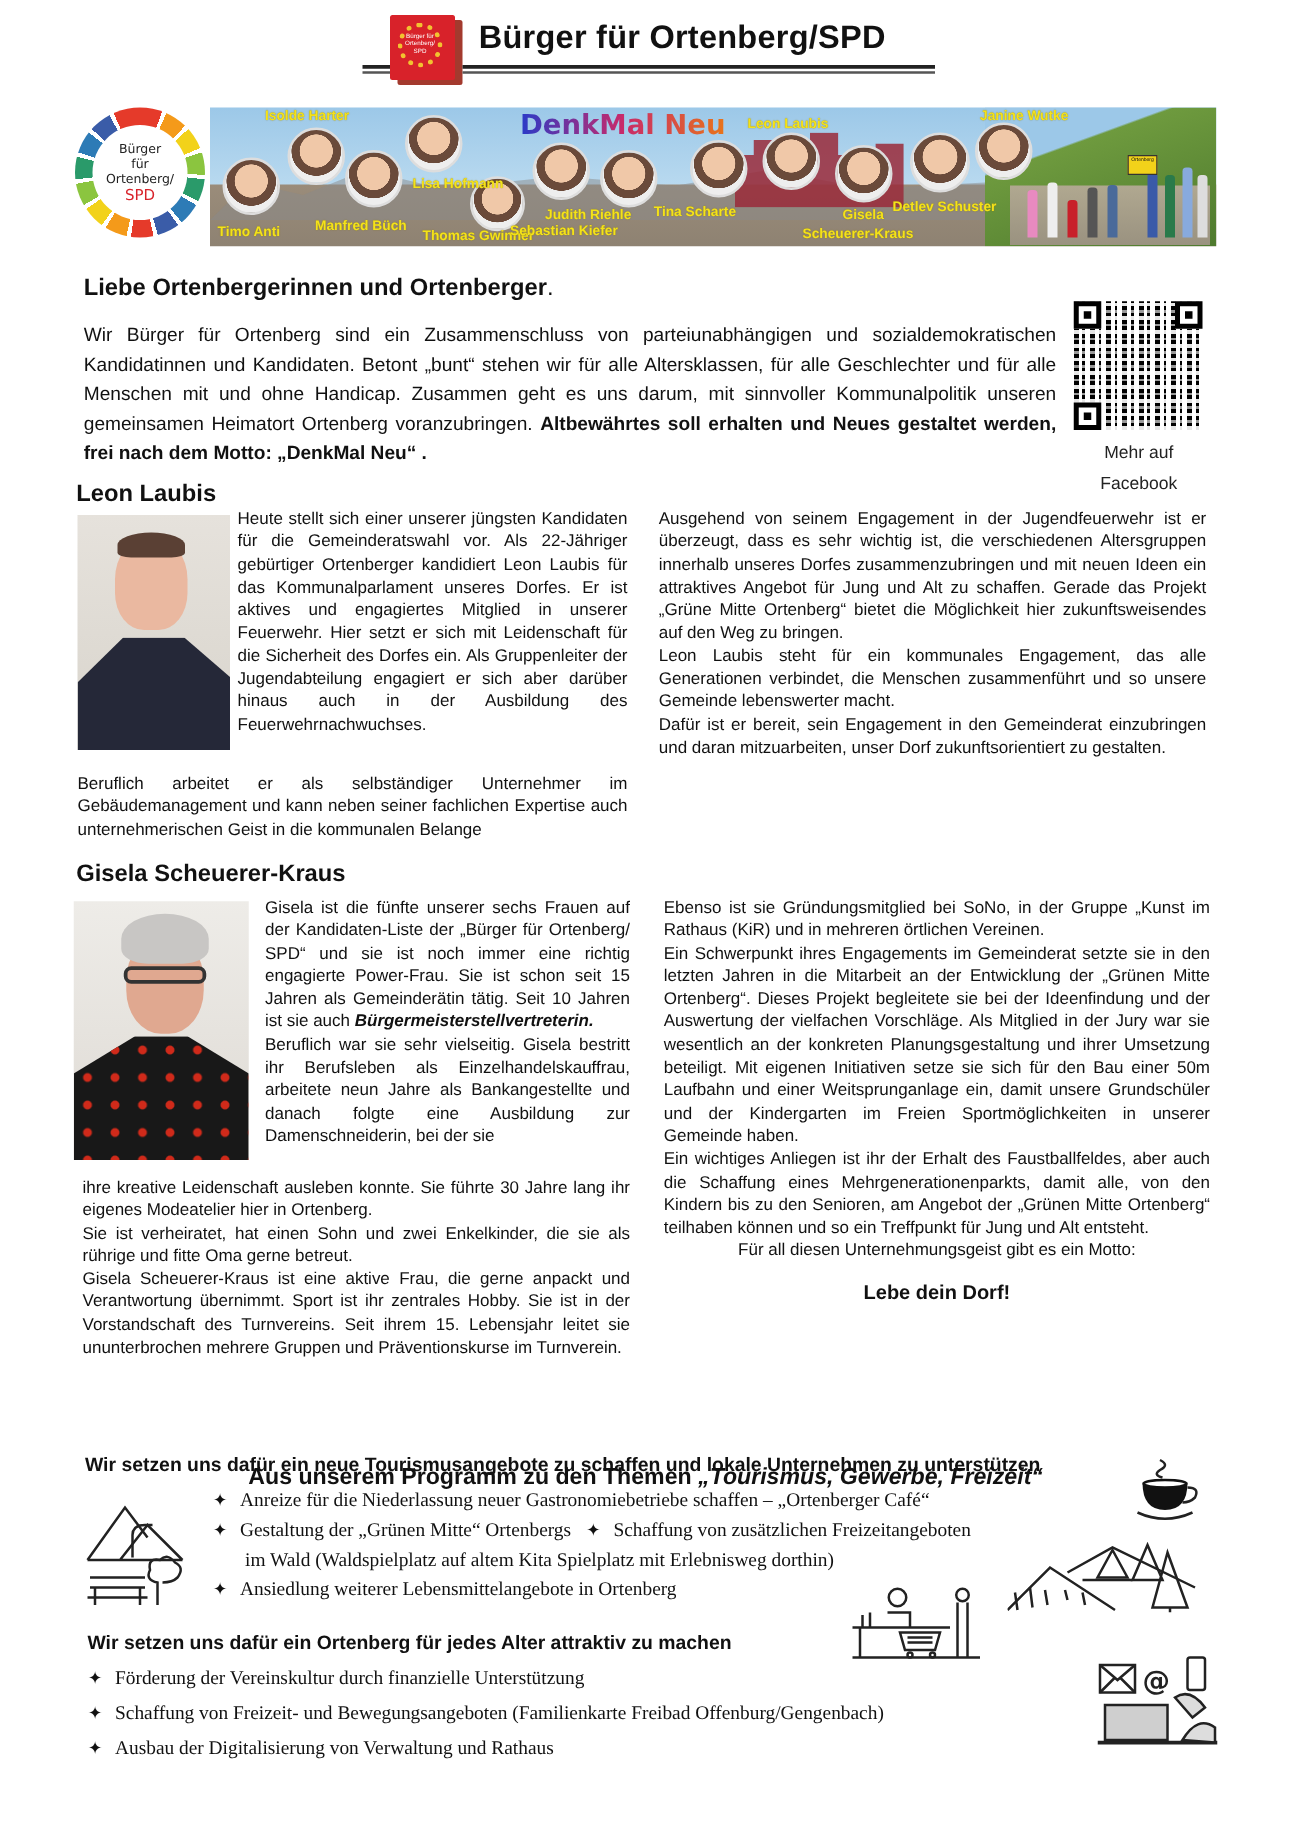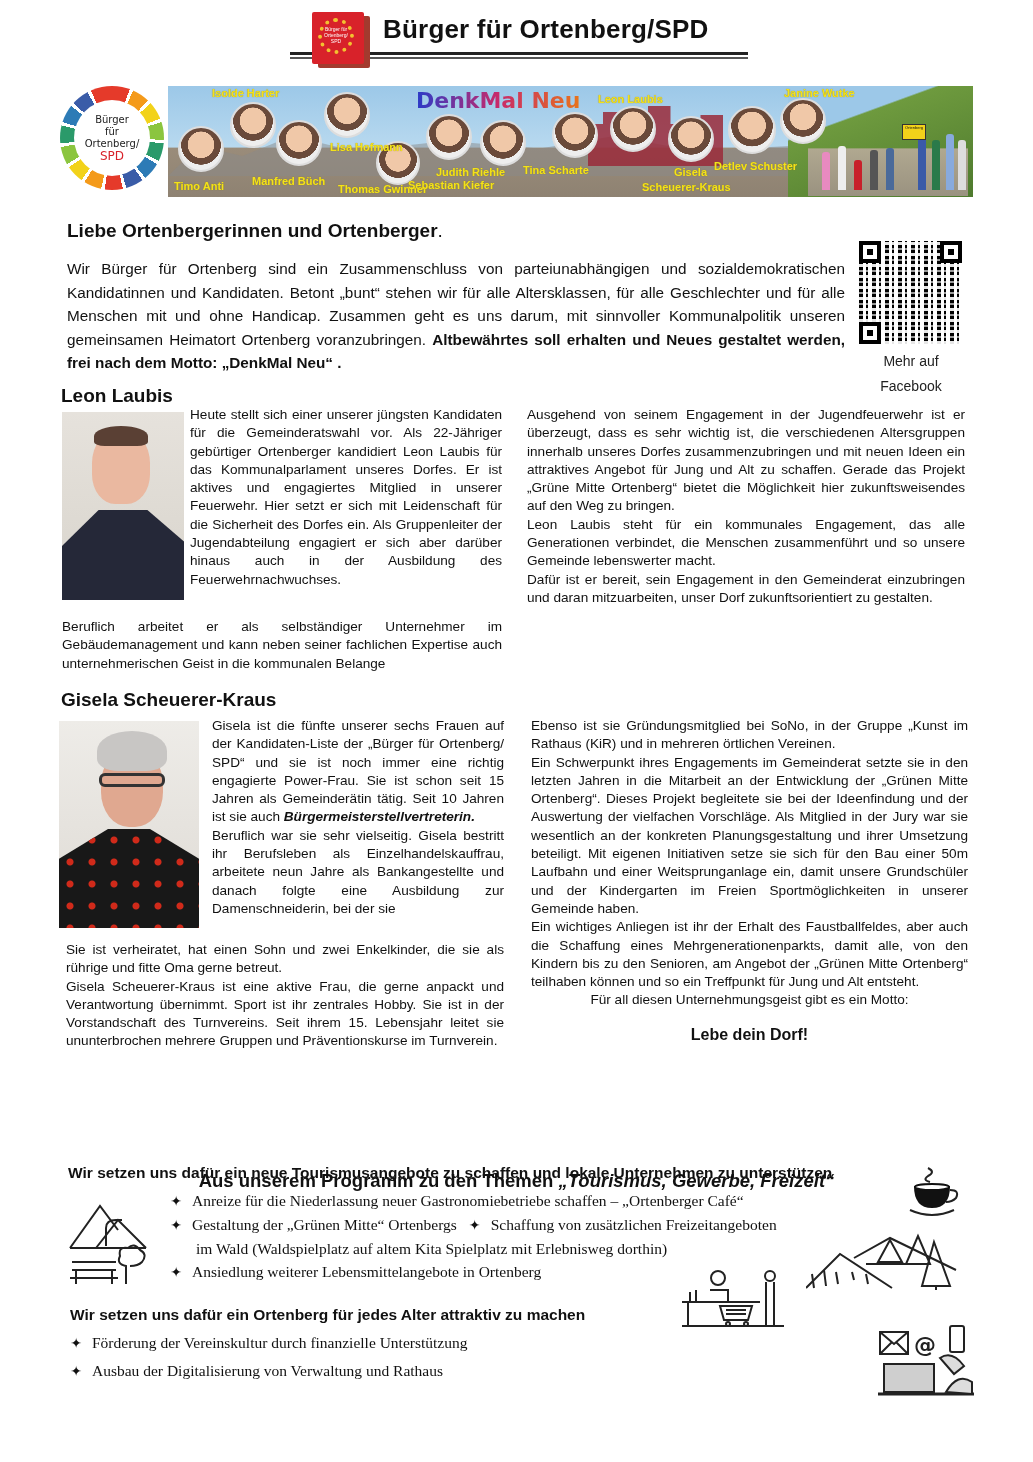--- a/index.html
+++ b/index.html
@@ -191,20 +191,21 @@
   <div class="gisela-jacket"></div>
   <div class="gisela-head"></div>
   <div class="gisela-hair"></div>
   <div class="gisela-glasses"></div>
 </div>
 <div class="abs col-text" style="left:212px;top:717px;width:292px">
   <span>Gisela ist die fünfte unserer sechs Frauen auf der Kandidaten-Liste der „Bürger für Ortenberg/ SPD“ und sie ist noch immer eine richtig engagierte Power-Frau. Sie ist schon seit 15 Jahren als Gemeinderätin tätig. Seit 10 Jahren ist sie auch </span><b>Bürgermeisterstellvertreterin.</b>
   <div>Beruflich war sie sehr vielseitig. Gisela bestritt ihr Berufsleben als Einzelhandelskauffrau, arbeitete neun Jahre als Bankangestellte und danach folgte eine Ausbildung zur Damenschneiderin, bei der sie</div>
 </div>
 <div class="abs col-text" style="left:66px;top:941px;width:438px">
+  <div>ihre kreative Leidenschaft ausleben konnte. Sie führte 30 Jahre lang ihr eigenes Modeatelier hier in Ortenberg.</div>
   <div>Sie ist verheiratet, hat einen Sohn und zwei Enkelkinder, die sie als rührige und fitte Oma gerne betreut.</div>
   <div>Gisela Scheuerer-Kraus ist eine aktive Frau, die gerne anpackt und Verantwortung übernimmt. Sport ist ihr zentrales Hobby. Sie ist in der Vorstandschaft des Turnvereins. Seit ihrem 15. Lebensjahr leitet sie ununterbrochen mehrere Gruppen und Präventionskurse im Turnverein.</div>
 </div>
 <div class="abs col-text" style="left:531px;top:717px;width:437px">
   <div>Ebenso ist sie Gründungsmitglied bei SoNo, in der Gruppe „Kunst im Rathaus (KiR) und in mehreren örtlichen Vereinen.</div>
   <div>Ein Schwerpunkt ihres Engagements im Gemeinderat setzte sie in den letzten Jahren in die Mitarbeit an der Entwicklung der „Grünen Mitte Ortenberg“. Dieses Projekt begleitete sie bei der Ideenfindung und der Auswertung der vielfachen Vorschläge. Als Mitglied in der Jury war sie wesentlich an der konkreten Planungsgestaltung und ihrer Umsetzung beteiligt. Mit eigenen Initiativen setze sie sich für den Bau einer 50m Laufbahn und einer Weitsprunganlage ein, damit unsere Grundschüler und der Kindergarten im Freien Sportmöglichkeiten in unserer Gemeinde haben.</div>
   <div>Ein wichtiges Anliegen ist ihr der Erhalt des Faustballfeldes, aber auch die Schaffung eines Mehrgenerationenparkts, damit alle, von den Kindern bis zu den Senioren, am  Angebot der „Grünen Mitte Ortenberg“ teilhaben können und so ein Treffpunkt für Jung und Alt entsteht.</div>
   <div style="text-align:center">Für all diesen Unternehmungsgeist gibt es ein Motto:</div>
   <div style="text-align:center;font-weight:bold;font-size:16px;margin-top:16px">Lebe dein Dorf!</div>
 </div>
@@ -248,20 +249,21 @@
   <path class="icon-line" stroke-width="1.2" d="M2 34 L80 34 M8 34 L8 58 M2 58 L104 58 M30 22 L48 22 L48 34 M86 14 L86 58 M94 14 L94 58"></path>
   <path class="icon-line" stroke-width="1.2" d="M40 38 L72 38 L68 52 L44 52 Z M46 42 L66 42 M46 46 L66 46"></path>
   <circle cx="48" cy="56" r="2" class="icon-line"></circle>
     <circle cx="66" cy="56" r="2" class="icon-line"></circle>
   <path class="icon-line" stroke-width="1.2" d="M10 24 L10 34 M16 22 L16 34"></path>
 </svg>
 
 <div class="abs prog-sub" style="left:70px;top:1306px">Wir setzen uns dafür ein Ortenberg für jedes Alter attraktiv zu machen</div>
 <div class="abs" style="left:68px;top:1329px">
   <div class="bullet-line" style="line-height:27px"><span class="star">✦</span><span>Förderung der Vereinskultur durch finanzielle Unterstützung</span></div>
+  <div class="bullet-line" style="line-height:27px"><span class="star">✦</span><span>Schaffung von Freizeit- und Bewegungsangeboten (Familienkarte Freibad Offenburg/Gengenbach)</span></div>
   <div class="bullet-line" style="line-height:27px"><span class="star">✦</span><span>Ausbau der Digitalisierung von Verwaltung und Rathaus</span></div>
 </div>
 
 <svg class="abs" style="left:878px;top:1322px" width="96" height="74" viewBox="0 0 96 74">
   <rect x="2" y="10" width="28" height="22" class="icon-line"></rect>
   <path class="icon-line" d="M2 10 L16 22 L30 10 M2 32 L14 20 M30 32 L18 20"></path>
   <text x="36" y="30" font-size="22" font-family="DejaVu Sans, sans-serif" font-weight="bold" fill="#222">@</text>
   <rect x="72" y="4" width="14" height="26" rx="2" class="icon-line"></rect>
   <rect x="6" y="42" width="50" height="28" fill="#cfcfcf" stroke="#222" stroke-width="2"></rect>
   <path d="M0 72 L96 72" stroke="#222" stroke-width="3"></path>

